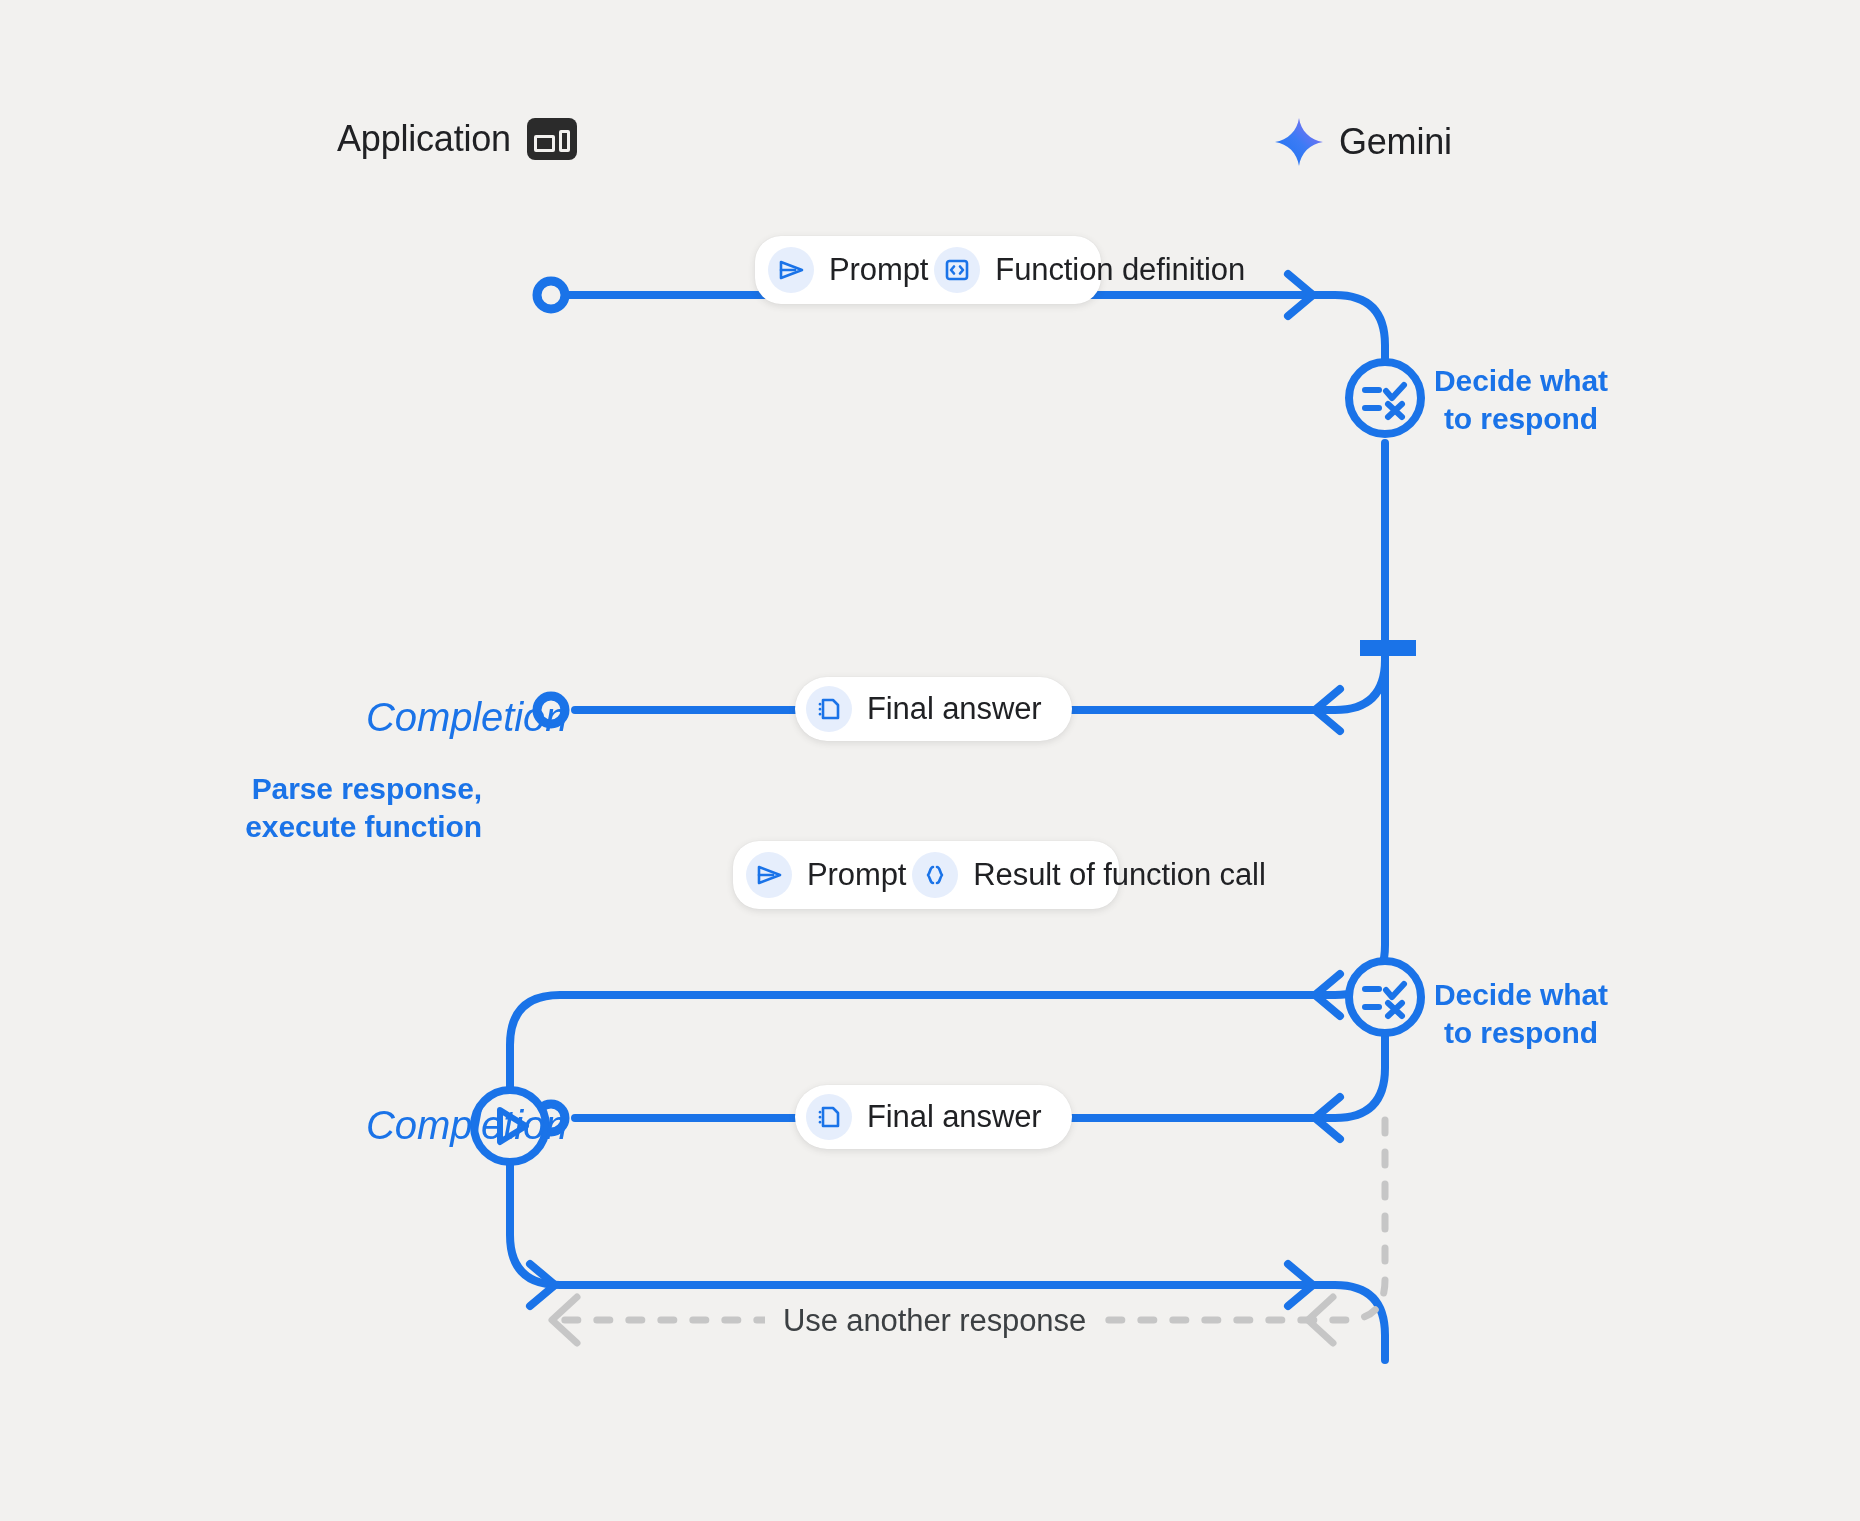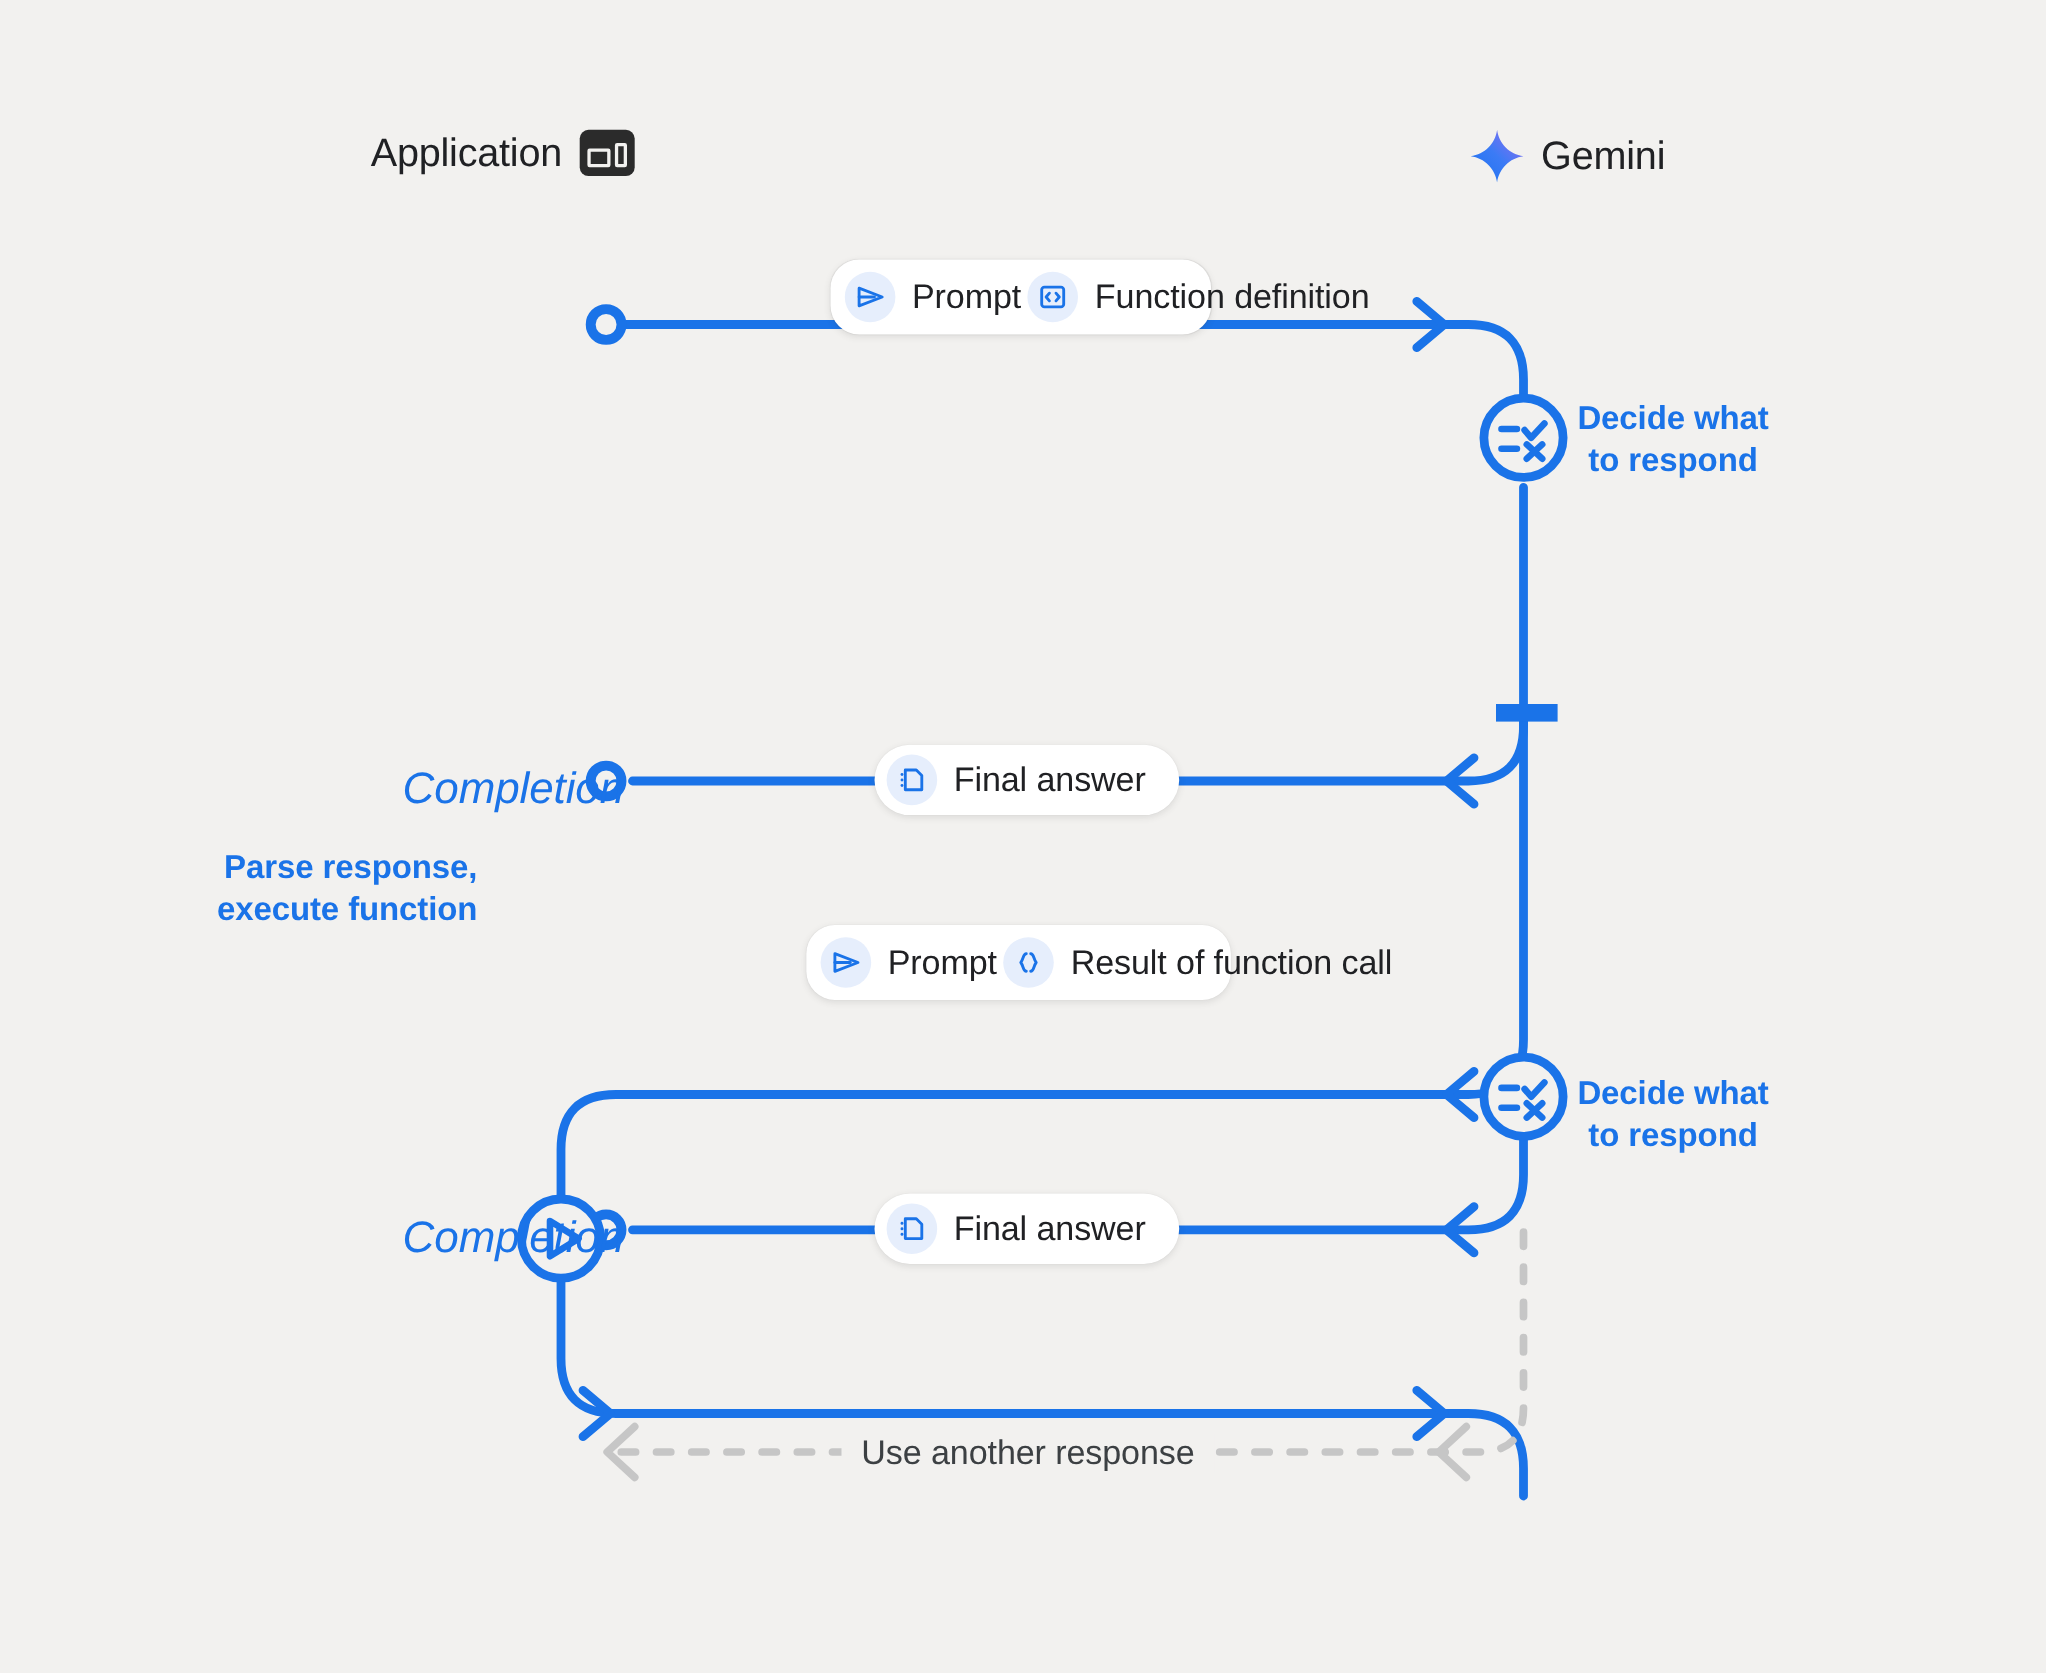--- a/index.html
+++ b/index.html
@@ -36,21 +36,21 @@
     align-items: center;
     gap: 16px;
     white-space: nowrap;
   }
   .col-header .title {
     font-size: 36px;
     color: #202124;
     letter-spacing: -0.2px;
   }
   #hdr-app  { left: 337px; top: 118px; }
-  #hdr-gem  { left: 1337px; top: 118px; }
+  #hdr-gem  { left: 1275px; top: 118px; }
 
   .app-icon {
     width: 50px; height: 42px;
     background: #2b2b2b;
     border-radius: 8px;
     position: relative;
     flex: 0 0 auto;
   }
   .app-icon::before {
     content: "";
@@ -112,21 +112,21 @@
   .annot {
     position: absolute;
     color: #1a73e8;
     font-size: 30px;
     font-weight: bold;
     line-height: 1.28;
     white-space: pre-line;
     letter-spacing: -0.1px;
   }
   .annot.right { text-align: center; }
-  .annot.leftal { text-align: right; }
+  .annot.leftal { text-align: right; margin-left: 48px; }
 
   .completion-label {
     position: absolute;
     color: #1a73e8;
     font-size: 40px;
     white-space: nowrap;
     letter-spacing: -0.1px;
     font-style: italic;
   }
 

